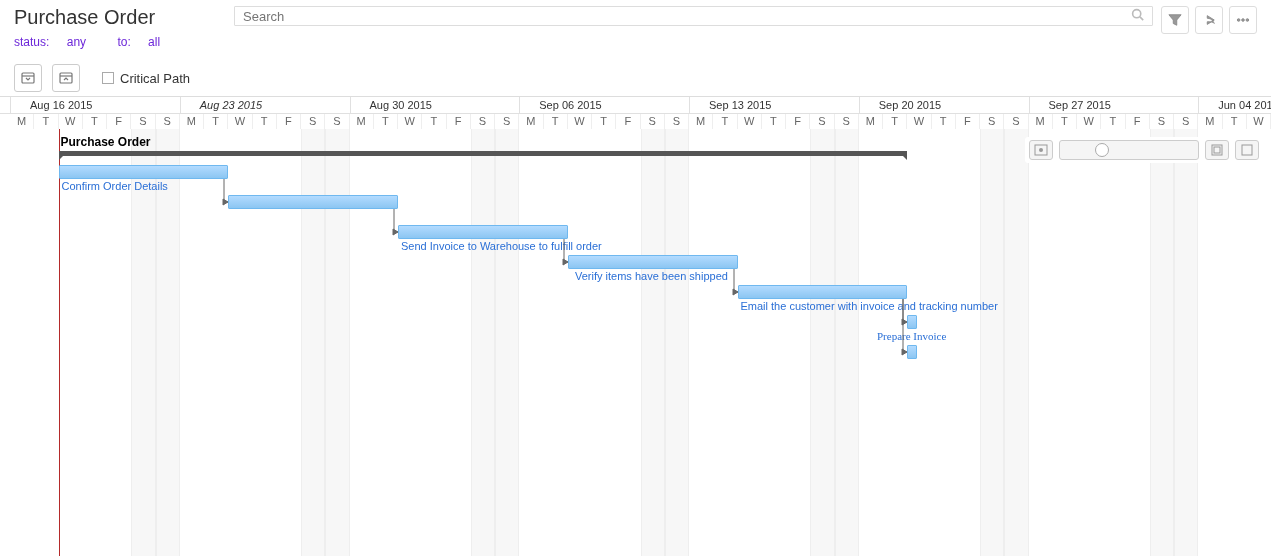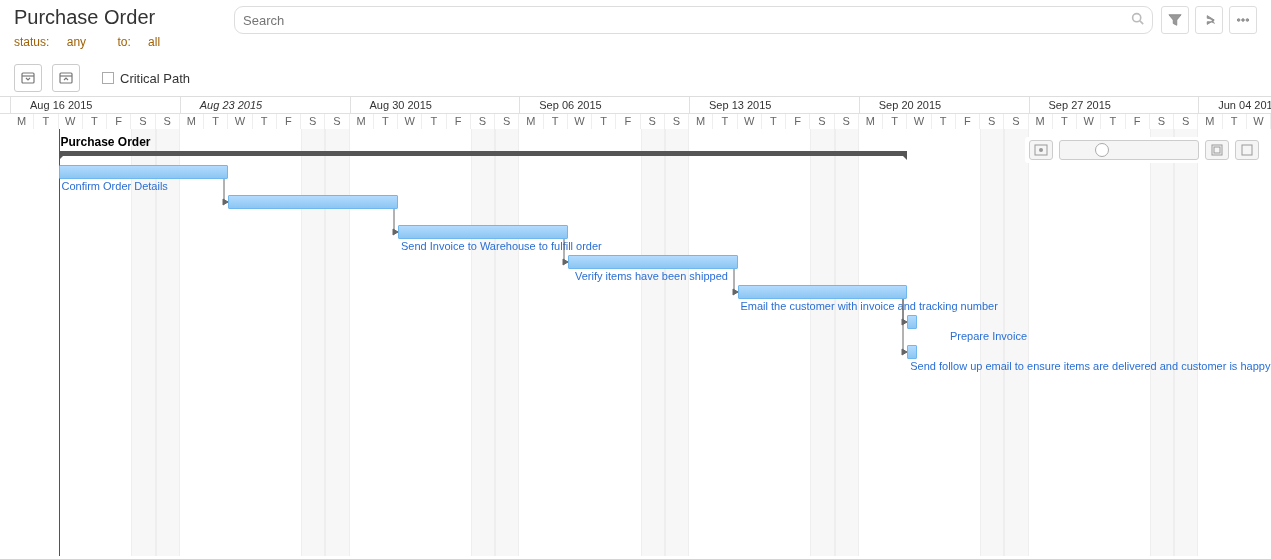--- a/index.html
+++ b/index.html
@@ -12,25 +12,25 @@
       overflow:hidden;
     }
     
     .topbar {
       display:flex; align-items:flex-start;
       padding:6px 14px 0 14px;
       height:60px;
     }
     .title-block { width:220px; }
     .page-title { font-size:20px; font-weight:300; color:#333; margin-bottom:6px; }
-    .filters { font-size:12px; color:#a16207; }
+    .filters { font-size:12px; color:#6d28d9; }
     .filters span { margin-right:14px; cursor:pointer; }
     .search {
-      flex:1; height:28px;
-      border:1px solid #ddd; border-radius:9px;
+      flex:1; height:20px;
+      border:1px solid #ddd; border-radius:1px;
       display:flex; align-items:center;
       padding:0 8px; color:#999;
     }
     .search input { border:none; outline:none; flex:1; font-size:13px; color:#555; background:transparent; }
     .right-actions { display:flex; gap:6px; margin-left:8px; }
     .icon-btn {
       width:28px; height:28px;
       border:1px solid #ddd; border-radius:3px;
       background:#fff; cursor:pointer;
       display:flex; align-items:center; justify-content:center;
@@ -299,23 +299,22 @@
       <div class="task-bar" style="left: 58.5px; width: 169.75px; top: 36px;"></div>
       <div class="task-label" style="left: 61.5px; top: 51px;">Confirm Order Details</div>
       <div class="task-bar" style="left: 228.25px; width: 169.75px; top: 66px;"></div>
       <div class="task-bar" style="left: 398px; width: 169.75px; top: 96px;"></div>
       <div class="task-label" style="left: 401px; top: 111px;">Send Invoice to Warehouse to fulfill order</div>
       <div class="task-bar" style="left: 567.75px; width: 169.75px; top: 126px;"></div>
       <div class="task-label" style="left: 575px; top: 141px;">Verify items have been shipped</div>
       <div class="task-bar" style="left: 737.5px; width: 169.75px; top: 156px;"></div>
       <div class="task-label" style="left: 740.5px; top: 171px;">Email the customer with invoice and tracking number</div>
       <div class="task-bar" style="left: 907.25px; width: 9.7px; top: 186px;"></div>
-      <div class="task-label" style="left: 950px; top: 201px;">Prepare Invoice</div>
+      <div class="task-label" style="left: 877px; top: 201px; font-family: Liberation Serif, serif;">Prepare Invoice</div>
       <div class="task-bar" style="left: 907.25px; width: 9.7px; top: 216px;"></div>
-      <div class="task-label" style="left: 910.25px; top: 231px;">Send follow up email to ensure items are delivered and customer is happy</div>
       <svg class="dep-line" width="16" height="33" style="left: 220.25px; top: 46px;">
         <path d="M 4 4 L 4 27 L 8 27" fill="none" stroke="#666" stroke-width="1"></path>
         <path d="M 8 27 l -5 -3 l 0 6 z" fill="#666"></path>
       </svg>
       <svg class="dep-line" width="16" height="33" style="left: 390px; top: 76px;">
         <path d="M 4 4 L 4 27 L 8 27" fill="none" stroke="#666" stroke-width="1"></path>
         <path d="M 8 27 l -5 -3 l 0 6 z" fill="#666"></path>
       </svg>
       <svg class="dep-line" width="16" height="33" style="left: 559.75px; top: 106px;">
         <path d="M 4 4 L 4 27 L 8 27" fill="none" stroke="#666" stroke-width="1"></path>

